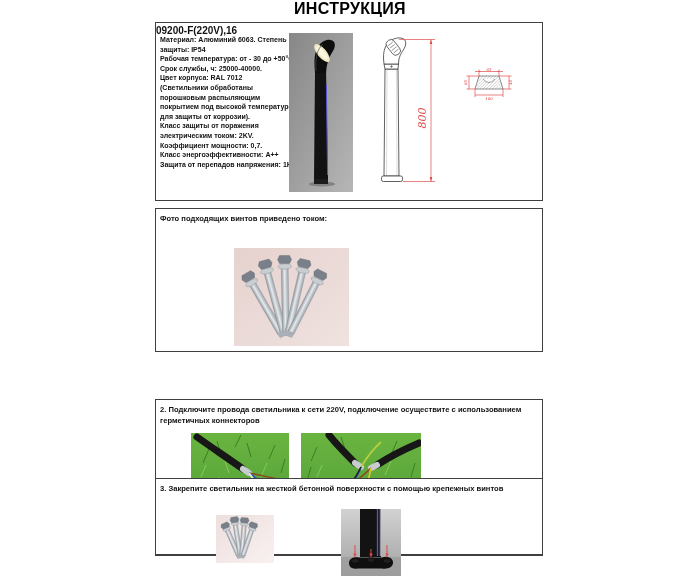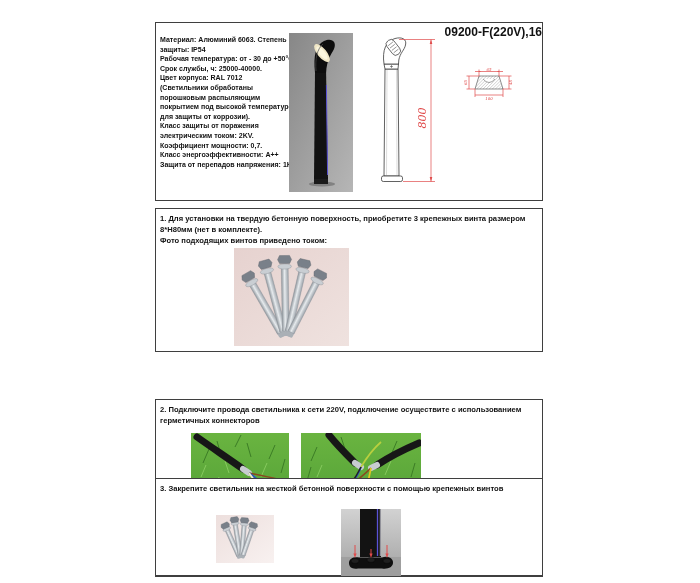--- a/index.html
+++ b/index.html
@@ -4,23 +4,23 @@
 <style>
   html,body{margin:0;padding:0;background:#ffffff;}
   .page{position:relative;width:700px;height:583px;background:#fff;
         font-family:"Liberation Sans",sans-serif;overflow:hidden;}
   .title{position:absolute;top:0px;left:0;width:700px;text-align:center;
          font-size:16px;font-weight:bold;color:#000;letter-spacing:.3px;}
   .box{position:absolute;left:155px;width:388px;border:1px solid #3f3f3f;background:#fff;box-sizing:border-box;}
   .box1{top:22px;height:179px;}
   .box2{top:208px;height:144px;}
   .box3{top:362px;height:106px;margin-top:37px;}
-  .box4{top:478px;height:99px;border-bottom-width:2px;}
-  .model{position:absolute;top:2px;left:0;width:100%;text-align:right;
-         font-size:12px;font-weight:bold;color:#111;}
+  .box4{top:478px;height:78px;border-bottom-width:2px;}
+  .model{position:absolute;top:2px;left:0;width:100%;text-align:left;
+         font-size:10px;font-weight:bold;color:#111;}
   .specs{position:absolute;top:12px;left:4px;width:140px;font-size:7px;font-weight:bold;
          color:#111;line-height:9.6px;}
   .spec-line{margin:0;}
   .photo{position:absolute;left:133px;top:10px;width:64px;height:159px;}
   .drawing{position:absolute;left:213px;top:13px;width:70px;height:150px;}
   .xsection{position:absolute;left:308px;top:44px;width:50px;height:34px;}
   .step-text{padding:4px 5px 0 4px;font-size:7.6px;font-weight:bold;color:#111;line-height:11px;}
   .img-abs{position:absolute;}
   .bolts1{left:78px;top:39px;width:115px;height:98px;}
   .grass-left{left:35px;top:33px;width:98px;height:70px;}
@@ -31,20 +31,21 @@
   .dim-text{fill:var(--dimension-red,#e04b4b);font-family:"DejaVu Serif",serif;font-style:italic;}
   .outline{stroke:#3a3a3a;fill:#ffffff;stroke-width:.8;}
   .thin{stroke:#9a9a9a;stroke-width:.35;fill:none;}
   svg{display:block;}
 </style>
 </head>
 <body>
 
 <div class="page">
 
+  <div class="title">ИНСТРУКЦИЯ</div>
 
   <div class="box box1">
     <div class="model">09200-F(220V),16</div>
 
     <div class="specs">
       <div class="spec-line">Материал: Алюминий 6063. Степень защиты: IP54</div>
       <div class="spec-line">Рабочая температура: от - 30 до +50°C.</div>
       <div class="spec-line">Срок службы, ч: 25000-40000.</div>
       <div class="spec-line">Цвет корпуса: RAL 7012</div>
       <div class="spec-line">(Светильники обработаны порошковым распыляющим покрытием под высокой температурой для защиты от коррозии).</div>
@@ -131,21 +132,20 @@
           <line class="dim-line" x1="35" y1="9" x2="47.5" y2="9"></line>
           <line class="dim-line" x1="39" y1="22" x2="47.5" y2="22"></line>
           <text class="dim-text" x="47.5" y="15.5" font-size="4" text-anchor="middle" transform="rotate(-90 47.5 15.5)">48</text>
         </g>
       </svg>
     </div>
   </div>
 
   <div class="box box2">
     <div class="step-text">
-      <div>1. Для установки на твердую бетонную поверхность, приобретите 3 крепежных винта размером 8*H80мм (нет в комплекте).</div>
       <div>Фото подходящих винтов приведено током:</div>
     </div>
     <div class="img-abs bolts1">
       <svg width="115" height="98" viewBox="0 0 115 98">
         <defs>
           <linearGradient id="pinkbg" x1="0" y1="0" x2="1" y2="1">
             <stop offset="0" stop-color="var(--bolt-bg-pink,#e6d2cf)"></stop>
               <stop offset="1" stop-color="#efe2df"></stop>
           </linearGradient>
           <linearGradient id="metal" x1="0" y1="0" x2="1" y2="0">

